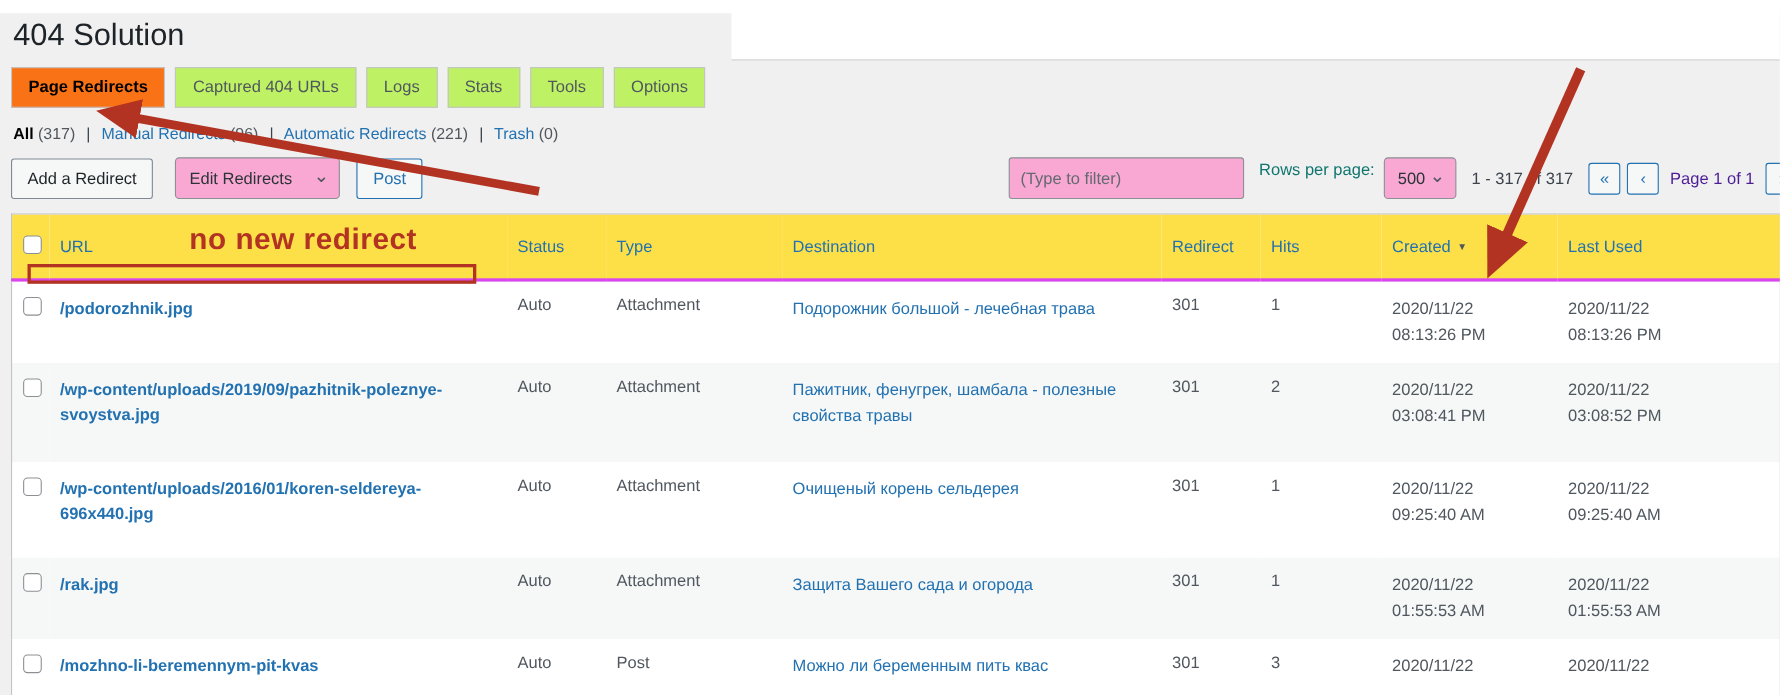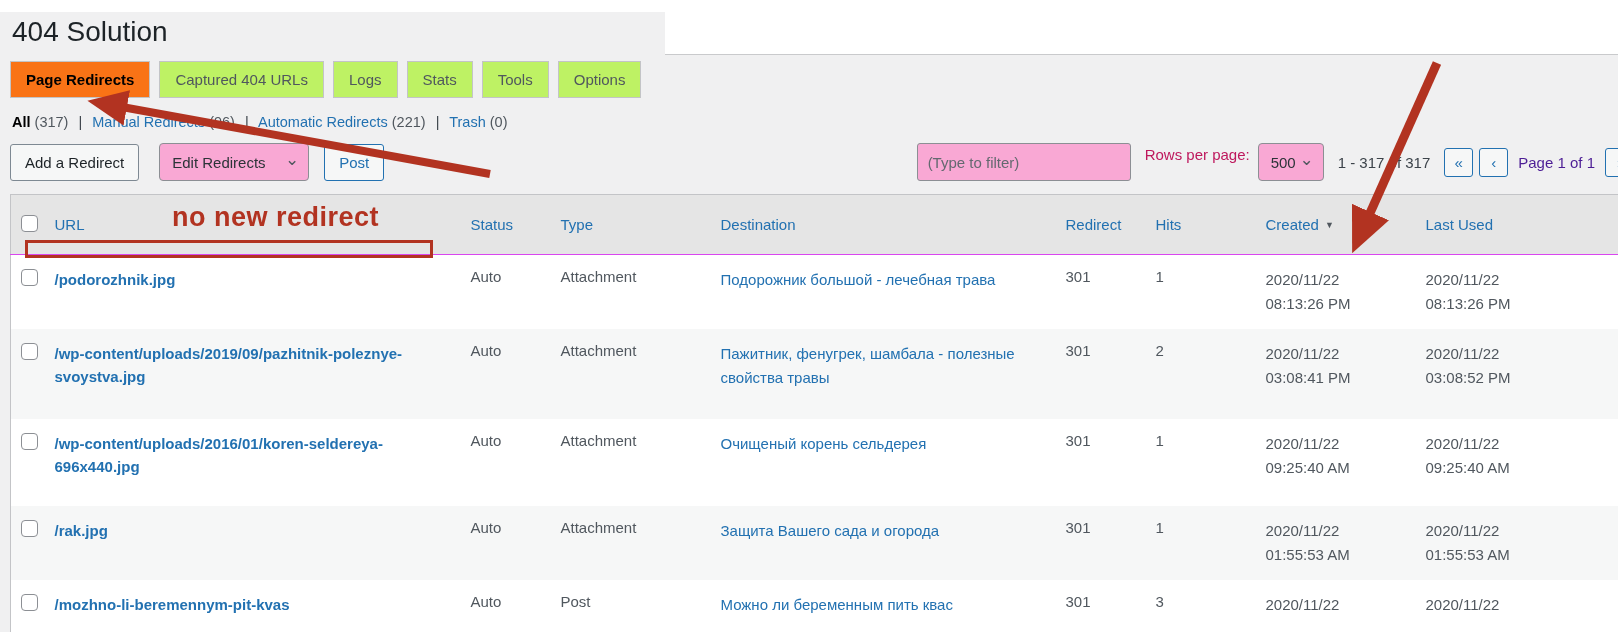--- a/index.html
+++ b/index.html
@@ -46,36 +46,36 @@
     font-family:"Liberation Sans", sans-serif; cursor:pointer;
   }
   .chev{ position:absolute; right:10px; top:6px; font-size:17px; color:#50575e; pointer-events:none; }
   .filter-input{
     width:214px; height:38px; border:1px solid #8c8f94; border-radius:3px;
     background:#f9a8d4; padding:0 10px; font-size:15px; color:#2c3338;
     font-family:"Liberation Sans", sans-serif;
   }
   .filter-input::placeholder{ color:#646970; opacity:1; }
   .ctrl-right{ display:flex; align-items:center; margin-left:auto; margin-right:-22px; }
-  .rpp-label{ margin:0 8px 16px 14px; color:#be185d; }
+  .rpp-label{ margin:0 8px 16px 14px; color:#0f766e; }
   .range-text{ margin:0 14px; color:#3c434a; white-space:nowrap; }
   .pag-btn{
     width:29px; height:29px; display:inline-flex; align-items:center; justify-content:center;
     background:#f6f7f7; border:1px solid var(--accent); border-radius:3px; color:var(--accent);
     font-size:15px; cursor:pointer; margin-right:6px;
   }
   .page-text{ margin:0 10px 0 4px; white-space:nowrap; color:#4c1d95; }
 
   table.redirects{
     width:1608px; margin-top:13px; border-collapse:collapse; table-layout:fixed;
     background:#fff; border:1px solid #c3c4c7; font-size:15px;
   }
   table.redirects thead th{
     height:60px; text-align:left; vertical-align:middle; padding:0 10px;
-    font-weight:400; border-bottom:1px solid #d946ef; background:#e5e5e5;
+    font-weight:400; border-bottom:3px solid #d946ef; background:#fde047;
   }
   .col-link{ color:var(--accent); cursor:pointer; }
   .sort-ind{ font-size:9px; color:#50575e; margin-left:6px; vertical-align:2px; }
   table.redirects tbody td{ vertical-align:top; padding:13px 10px; color:#50575e; }
   table.redirects tbody tr:nth-child(even){ background:#f6f7f7; }
   tr.h70 td{ height:70px; } tr.h90 td{ height:90px; } tr.h87 td{ height:87px; } tr.h75 td{ height:75px; }
   .url-link{ color:var(--accent); font-weight:700; cursor:pointer; overflow-wrap:break-word; line-height:1.55; display:block; }
   .dest-link{ color:var(--accent); cursor:pointer; line-height:1.6; display:block; }
   .num{ color:#3c434a; }
   .dt{ color:#3c434a; line-height:1.6; }

